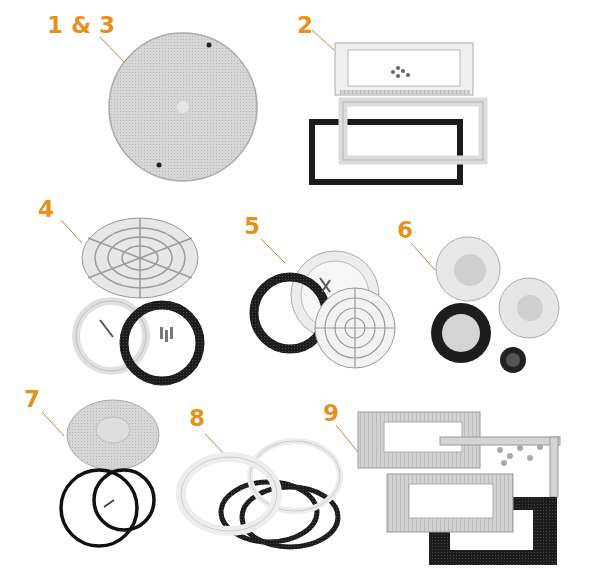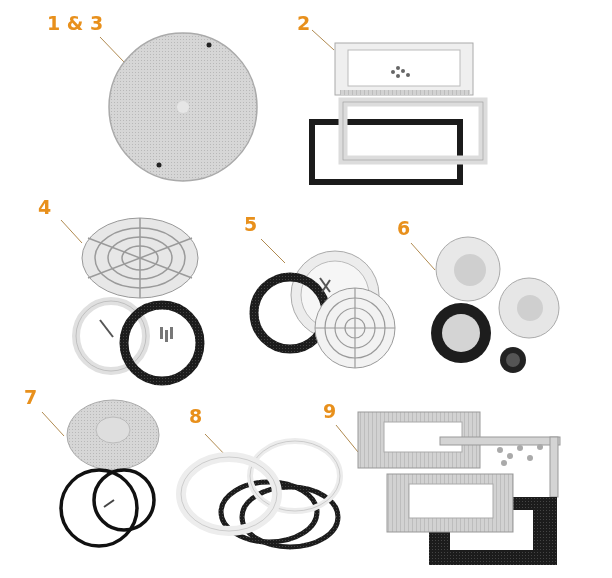--- a/index.html
+++ b/index.html
@@ -1,18 +1,18 @@
 <!DOCTYPE html>
 <html><head>
 <meta charset="utf-8">
 <style>
   html, body { margin: 0; padding: 0; background: #ffffff; }
   body { width: 612px; height: 578px; position: relative; overflow: hidden;
          font-family: "DejaVu Sans", sans-serif; }
-  .label { position: absolute; color: #e8901c; font-weight: bold; font-size: 19px;
+  .label { position: absolute; color: #e8901c; font-weight: bold; font-size: 23px;
            font-family: "DejaVu Sans", sans-serif; line-height: 1; }
   svg.art { position: absolute; left: 0; top: 0; }
 </style>
 </head>
 <body>
 
 <div class="label" style="left:47px;top:14px;">1 &amp; 3</div>
 <div class="label" style="left:297px;top:14px;">2</div>
 <div class="label" style="left:38px;top:198px;">4</div>
 <div class="label" style="left:244px;top:215px;">5</div>

